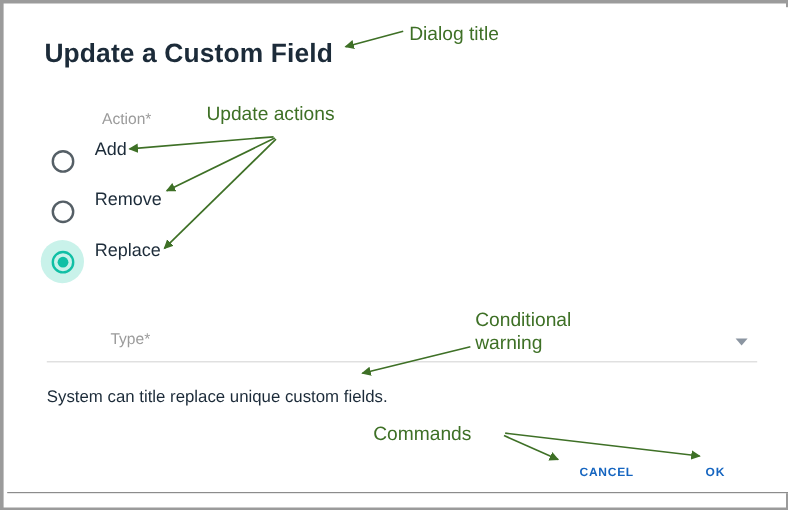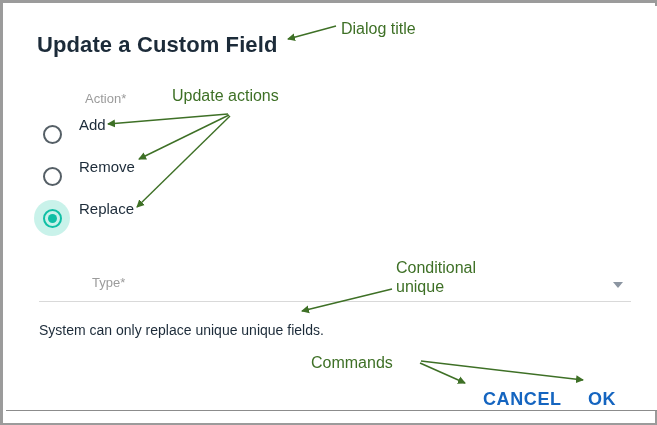--- a/index.html
+++ b/index.html
@@ -138,21 +138,21 @@
     left: 33px;
     top: 316px;
     font-size: 14px;
     color: #1c2b39;
     white-space: nowrap;
   }
 
   
   .cmd-btn {
     position: absolute;
-    font-size: 18px;
+    font-size: 10px;
     font-weight: bold;
     letter-spacing: 0.6px;
     color: #1565c0;
     background: transparent;
     border: none;
     padding: 4px 6px;
     cursor: pointer;
     font-family: "Liberation Sans", sans-serif;
   }
   #btn-cancel { left: 471px; top: 379px; }
@@ -210,21 +210,21 @@
           <span class="radio-circle"></span>
         </span>
         <span class="radio-label">Remove</span>
       </div>
 
       <div class="field-label" id="type-label">Type*</div>
       <div id="type-field">
         <span id="type-arrow"></span>
       </div>
 
-      <div id="warning-text">System can only replace unique unique fields.</div>
+      <div id="warning-text">System can title replace unique custom fields.</div>
 
       <button class="cmd-btn" id="btn-cancel">CANCEL</button>
       <button class="cmd-btn" id="btn-ok">OK</button>
 
     </div>
   </div>
 
   <svg id="annotations" viewBox="0 0 657 425" width="657" height="425">
     <defs>
       <marker id="ahead" markerWidth="9" markerHeight="9" refX="7" refY="4.5" orient="auto" markerUnits="userSpaceOnUse">
@@ -240,16 +240,16 @@
 
     <path d="M392,289 L302,311" stroke="#3e7026" stroke-width="1.4" fill="none" marker-end="url(#ahead)"></path>
 
     <path d="M420,363 L465,383" stroke="#3e7026" stroke-width="1.4" fill="none" marker-end="url(#ahead)"></path>
     <path d="M421,361 L583,380" stroke="#3e7026" stroke-width="1.4" fill="none" marker-end="url(#ahead)"></path>
   </svg>
 
   <div class="anno-text" id="anno-title">Dialog title</div>
   <div class="anno-text" id="anno-actions">Update actions</div>
   <div class="anno-text" id="anno-warning">Conditional
-unique</div>
+warning</div>
   <div class="anno-text" id="anno-commands">Commands</div>
 
 </div>
 
 </body></html>

